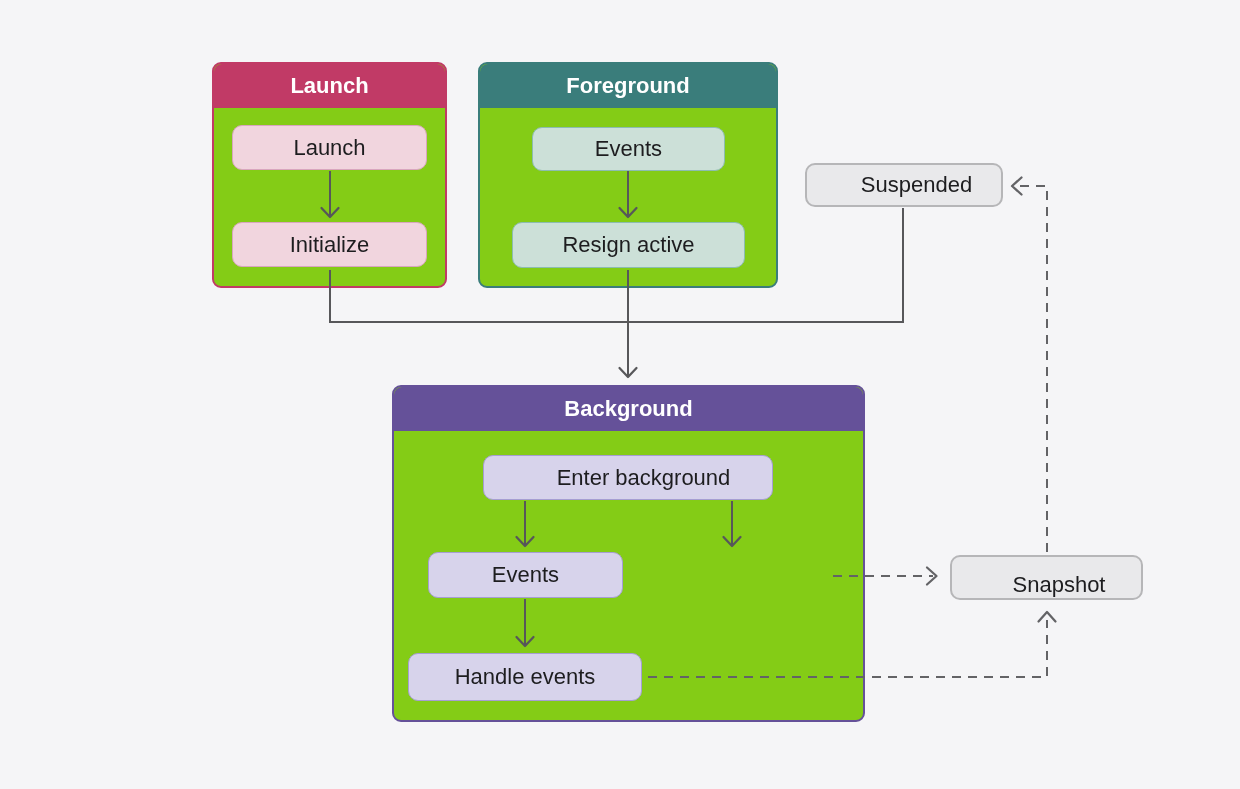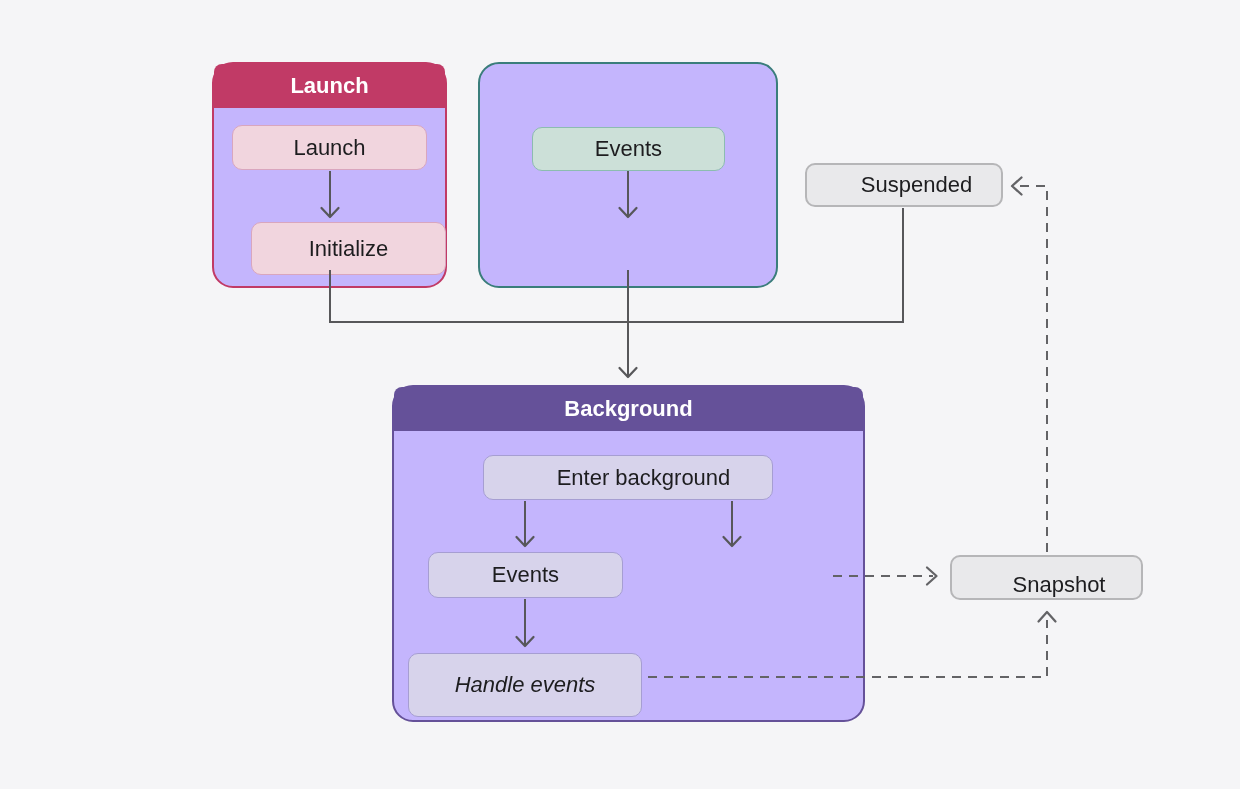--- a/index.html
+++ b/index.html
@@ -15,22 +15,22 @@
   .edges {
     position: absolute;
     left: 0; top: 0;
     width: 1240px; height: 789px;
     z-index: 5;
     pointer-events: none;
   }
   .group {
     position: absolute;
     box-sizing: border-box;
-    background: #c4b5fd;
-    border-radius: 21px;
+    background: #84cc16;
+    border-radius: 9px;
     border: 2px solid;
     z-index: 1;
   }
   .group-header {
     position: absolute;
     left: 0; top: 0; right: 0;
     height: 44px;
     display: flex;
     align-items: center;
     justify-content: center;
@@ -57,27 +57,27 @@
     white-space: nowrap;
     z-index: 2;
   }
   .node.pink     { background: #f1d5de; border-color: #d9a6be; }
   .node.teal     { background: #cce0d8; border-color: #8cbcb0; }
   .node.lavender { background: #d7d3eb; border-color: #a69ed2; }
   .node.outline  { background: #ffffff; border-color: #b3abd6; }
   .node.gray     { background: #e9e9eb; border-color: #b6b6b8; border-width: 2px; z-index: 3; padding-left: 25px; }
 
   .n-launch        { left: 18px;  top: 61px;  width: 195px; height: 45px; }
-  .n-initialize    { left: 18px;  top: 158px; width: 195px; height: 53px; margin-left: 19px; }
+  .n-initialize    { left: 18px;  top: 158px; width: 195px; height: 45px; }
   .n-fg-events     { left: 52px;  top: 63px;  width: 193px; height: 44px; }
   .n-resign-active { left: 32px;  top: 158px; width: 233px; height: 46px; }
   .n-enter-bg      { left: 89px;  top: 68px;  width: 290px; height: 45px; padding-left: 31px; }
   .n-bg-events     { left: 34px;  top: 165px; width: 195px; height: 46px; }
   .n-no-events     { left: 241px; top: 165px; width: 193px; height: 46px; }
-  .n-handle-events { left: 14px;  top: 266px; width: 234px; height: 64px; font-style: italic; }
+  .n-handle-events { left: 14px;  top: 266px; width: 234px; height: 48px; }
   .n-suspended     { left: 805px; top: 163px; width: 198px; height: 44px; }
   .n-snapshot      { left: 950px; top: 555px; width: 193px; height: 45px; align-items: flex-end; }
 
   .edge       { stroke: #57575a; stroke-width: 2;    fill: none; }
   .edge-dash  { stroke: #636366; stroke-width: 2;    fill: none; stroke-dasharray: 9 7; }
   .arrowhead  { stroke: #57575a; stroke-width: 2.25; fill: none; stroke-linecap: round; stroke-linejoin: round; }
   .arrowhead.dim { stroke: #636366; }
 </style>
 </head>
 <body>
@@ -121,22 +121,28 @@
     </header>
     <div class="node pink n-launch">
       <span>Launch</span>
     </div>
     <div class="node pink n-initialize">
       <span>Initialize</span>
     </div>
   </section>
 
   <section class="group foreground">
+    <header class="group-header">
+      <span>Foreground</span>
+    </header>
     <div class="node teal n-fg-events">
       <span>Events</span>
+    </div>
+    <div class="node teal n-resign-active">
+      <span>Resign active</span>
     </div>
   </section>
 
   <div class="node gray n-suspended">
     <span>Suspended</span>
   </div>
 
   <section class="group background">
     <header class="group-header">
       <span>Background</span>

